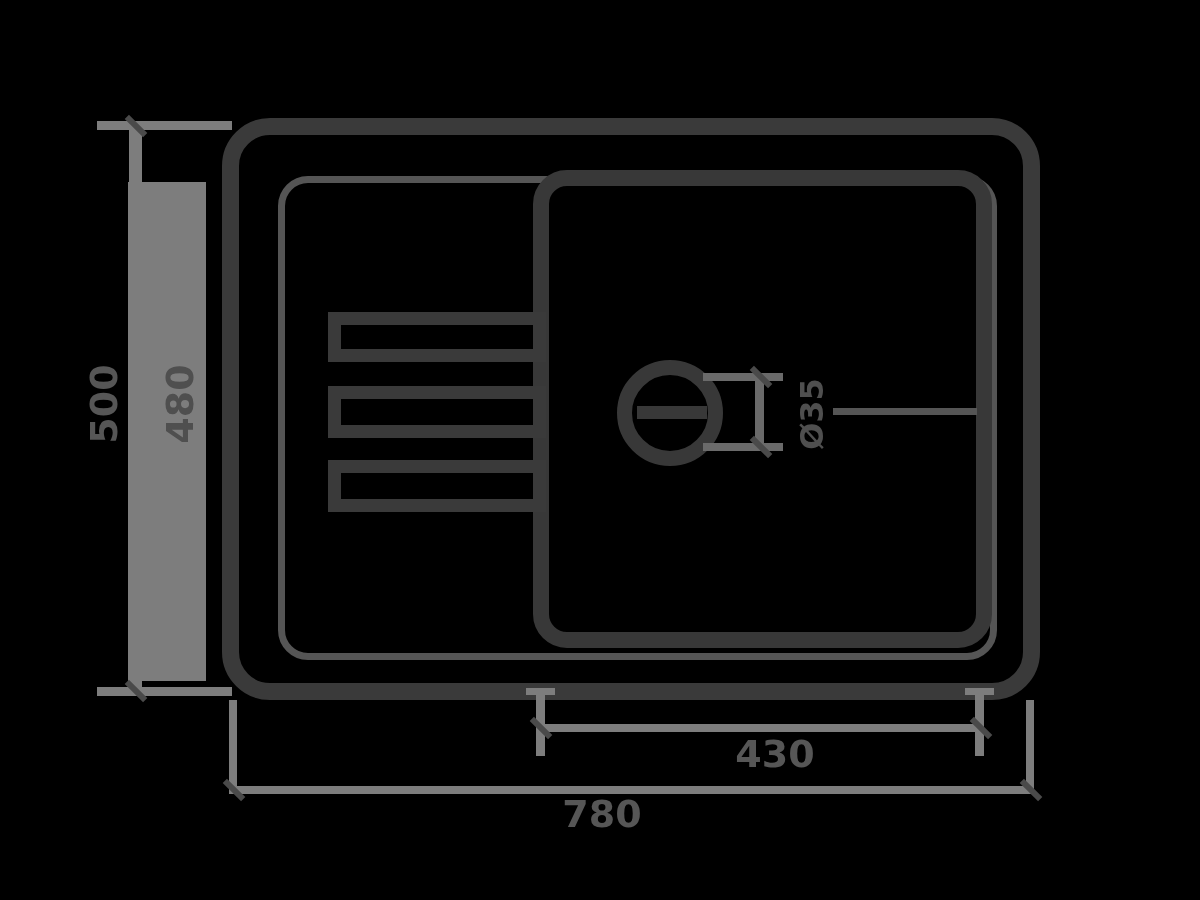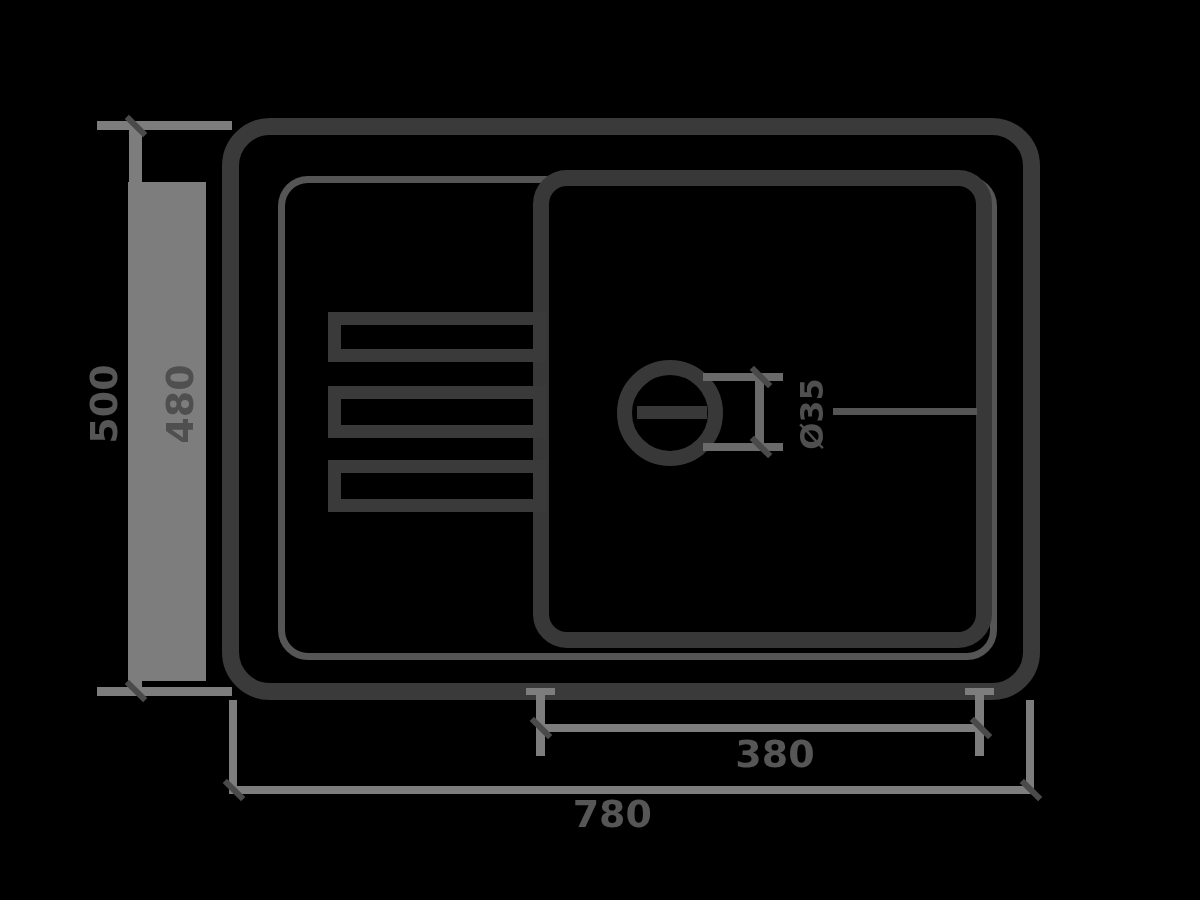--- a/index.html
+++ b/index.html
@@ -54,21 +54,21 @@
   .tick{width:26px;height:6px;background:#4a4a4a;transform:rotate(45deg);}
 
   
   .dim-label{display:flex;align-items:center;justify-content:center;
     color:#5a5a5a;font-size:38px;font-weight:bold;line-height:1;}
   .vert span{transform:rotate(-90deg);display:block;white-space:nowrap;}
   .lbl-500{left:80px;top:354px;width:48px;height:100px;color:#565656;}
   .lbl-480{left:156px;top:354px;width:48px;height:100px;color:#4f4f4f;}
   .lbl-drain{left:780px;top:368px;width:64px;height:92px;color:#4f4f4f;font-size:32px;}
   .lbl-430{left:725px;top:733px;width:100px;height:42px;color:#565656;}
-  .lbl-780{left:552px;top:792px;width:100px;height:44px;color:#565656;justify-content:flex-end;}
+  .lbl-780{left:552px;top:792px;width:100px;height:44px;color:#565656;}
 </style>
 </head>
 <body>
 
 <div class="stage">
 
   <div class="abs outer-rect"></div>
   <div class="abs inner-rect"></div>
   <div class="abs basin"></div>
 
@@ -103,21 +103,21 @@
   </div>
 
   <div class="abs basin-cap-l"></div>
   <div class="abs basin-cap-r"></div>
   <div class="abs basin-ext-l"></div>
   <div class="abs basin-ext-r"></div>
   <div class="abs basin-dim-line"></div>
   <div class="abs tick" style="left:528px;top:725px;"></div>
   <div class="abs tick" style="left:968px;top:725px;"></div>
   <div class="abs dim-label lbl-430">
-    <span>380</span>
+    <span>430</span>
   </div>
 
   <div class="abs overall-ext-l"></div>
   <div class="abs overall-ext-r"></div>
   <div class="abs overall-dim-line"></div>
   <div class="abs tick" style="left:221px;top:787px;"></div>
   <div class="abs tick" style="left:1018px;top:787px;"></div>
   <div class="abs dim-label lbl-780">
     <span>780</span>
   </div>

